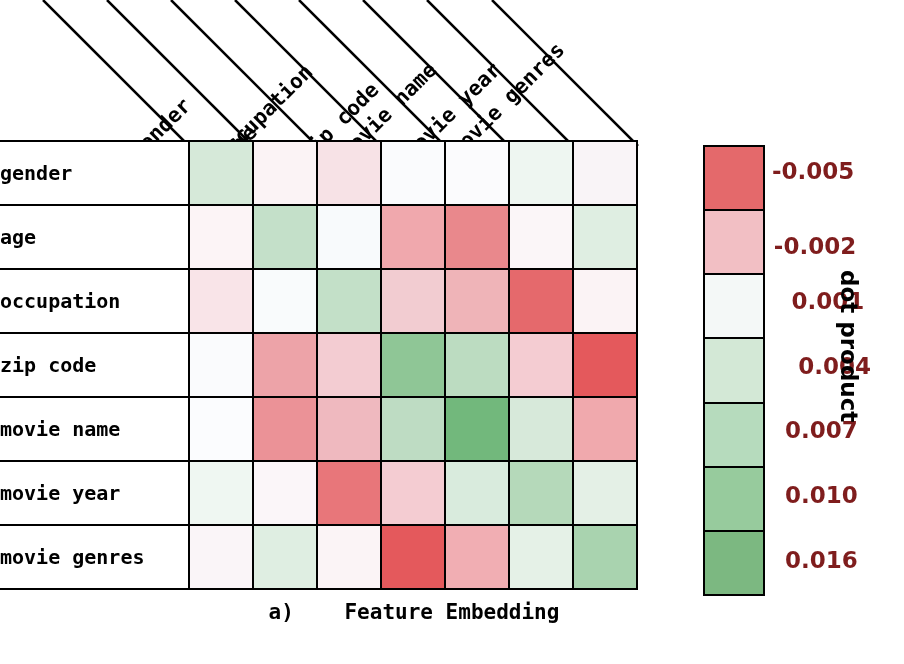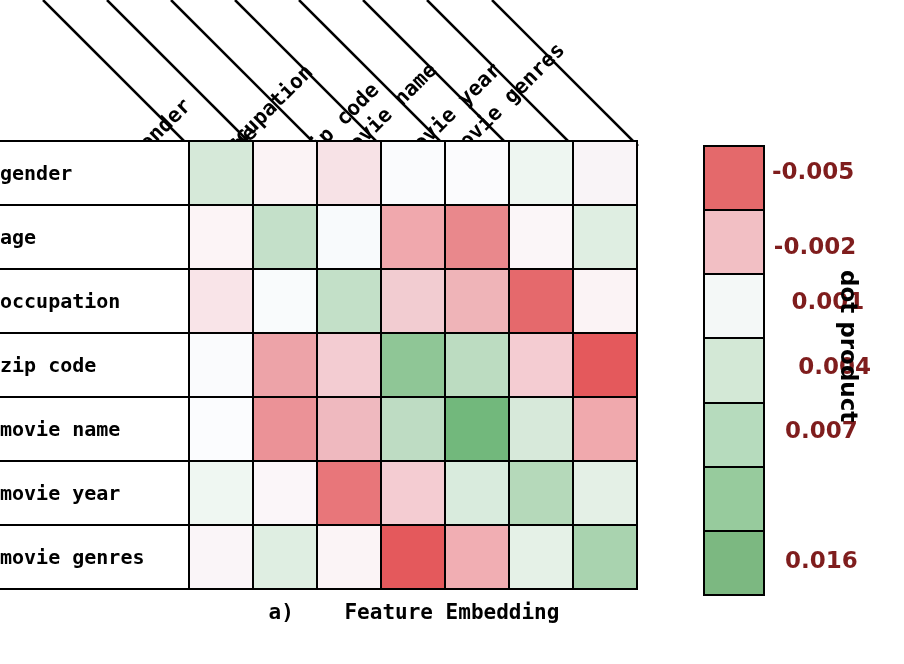--- a/index.html
+++ b/index.html
@@ -259,16 +259,17 @@
   <div class="cb-band" style="background: rgb(151, 203, 157);"></div>
   <div class="cb-band" style="background: rgb(124, 184, 129);"></div>
 </div>
 
 <div id="cb-ticks">
   <div class="cb-tick" style="top: 13px; text-align: left;">-0.005</div>
   <div class="cb-tick" style="top: 88px; text-align: center;">-0.002</div>
   <div class="cb-tick" style="top: 143px; text-align: center; padding-left: 13px;">0.001</div>
   <div class="cb-tick" style="top: 208px; text-align: right; padding-left: 13px;">0.004</div>
   <div class="cb-tick" style="top: 272px; text-align: left; padding-left: 13px;">0.007</div>
+  <div class="cb-tick" style="top: 337px; text-align: left; padding-left: 13px;">0.010</div>
   <div class="cb-tick" style="top: 402px; text-align: left; padding-left: 13px;">0.016</div>
 </div>
 
 <div id="cb-axis-title">dot product</div>
 
 </body></html>

